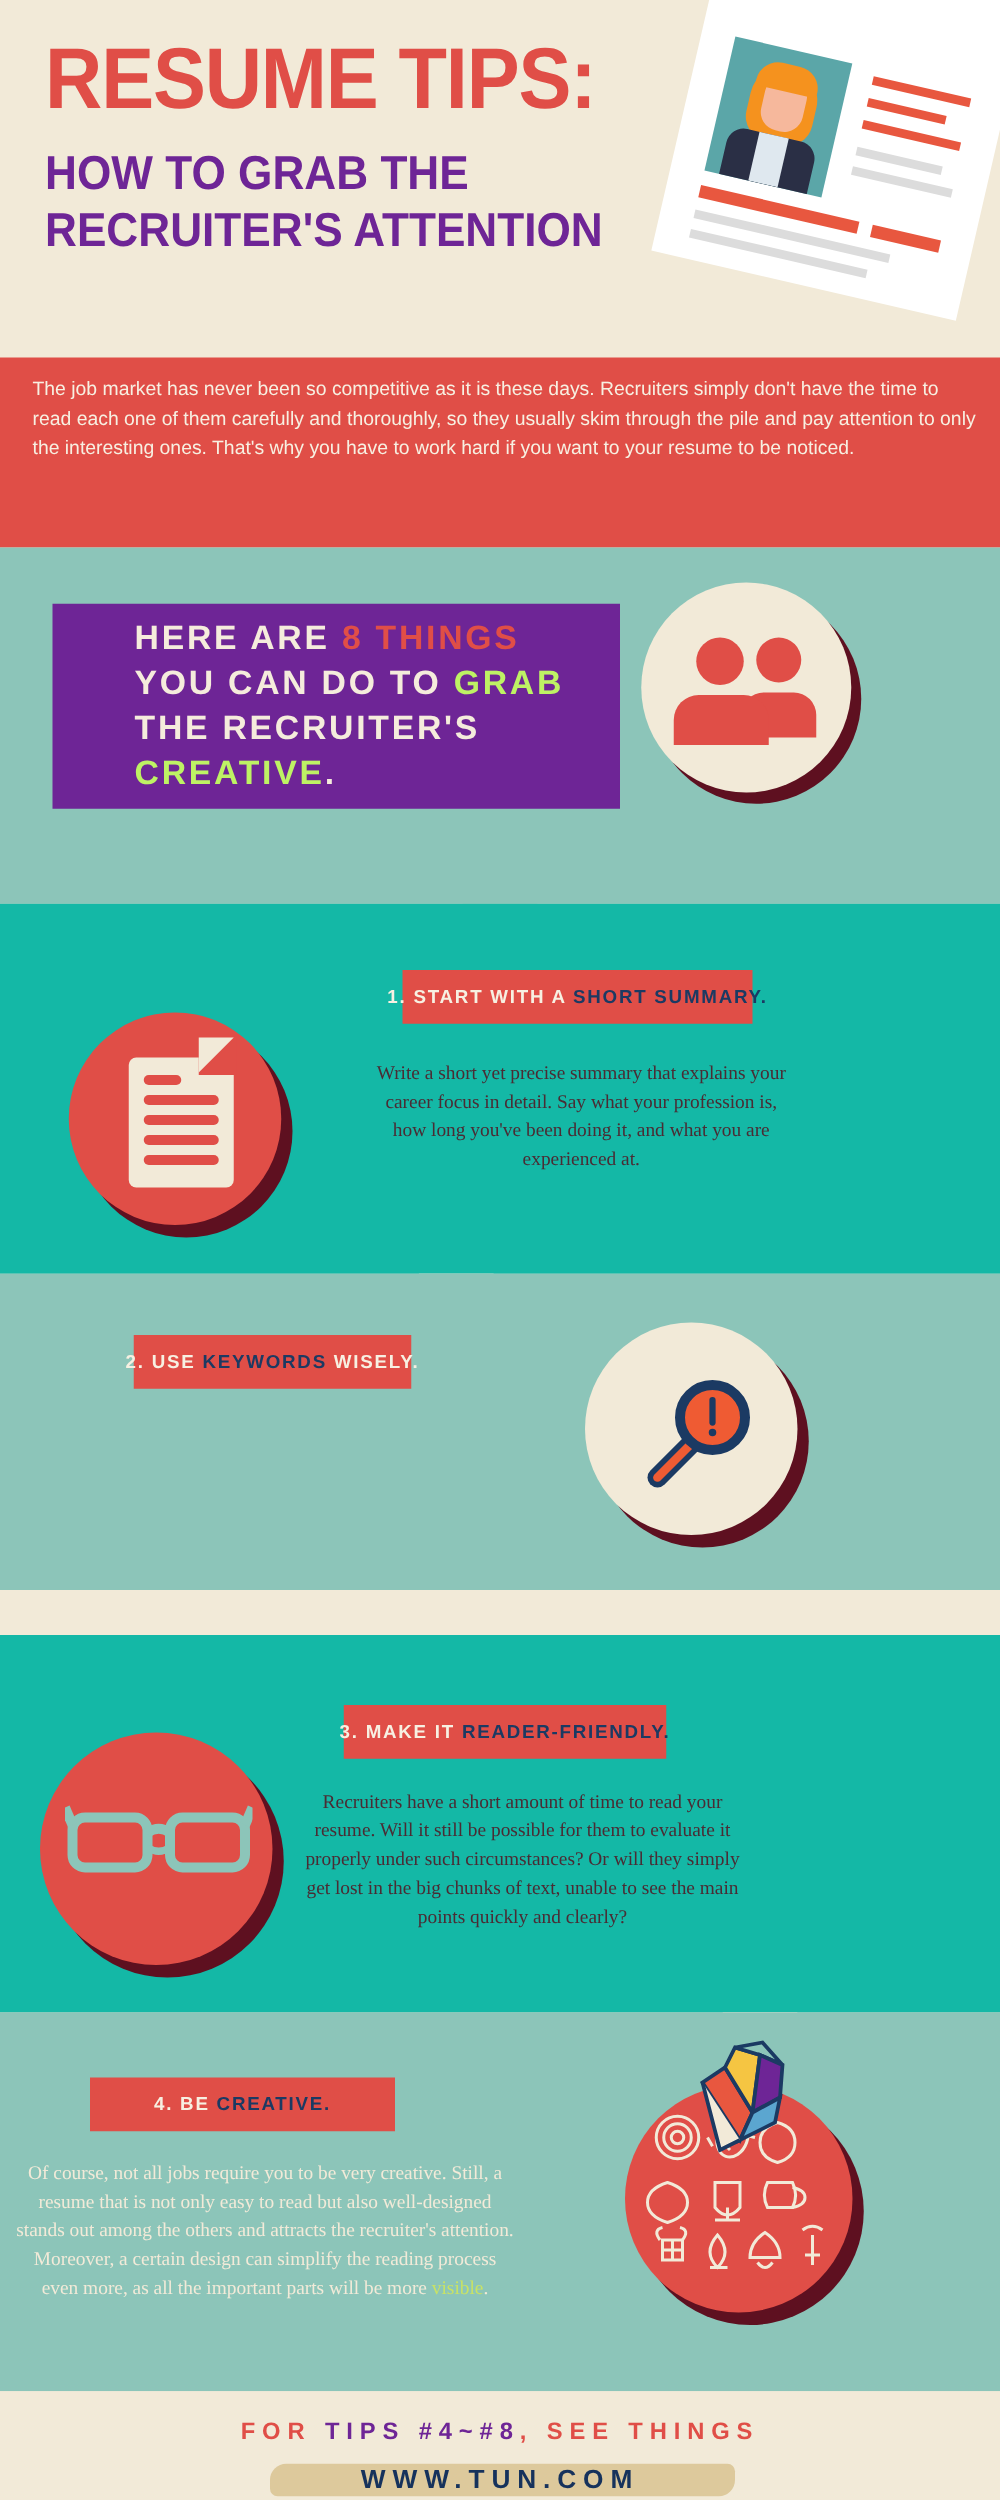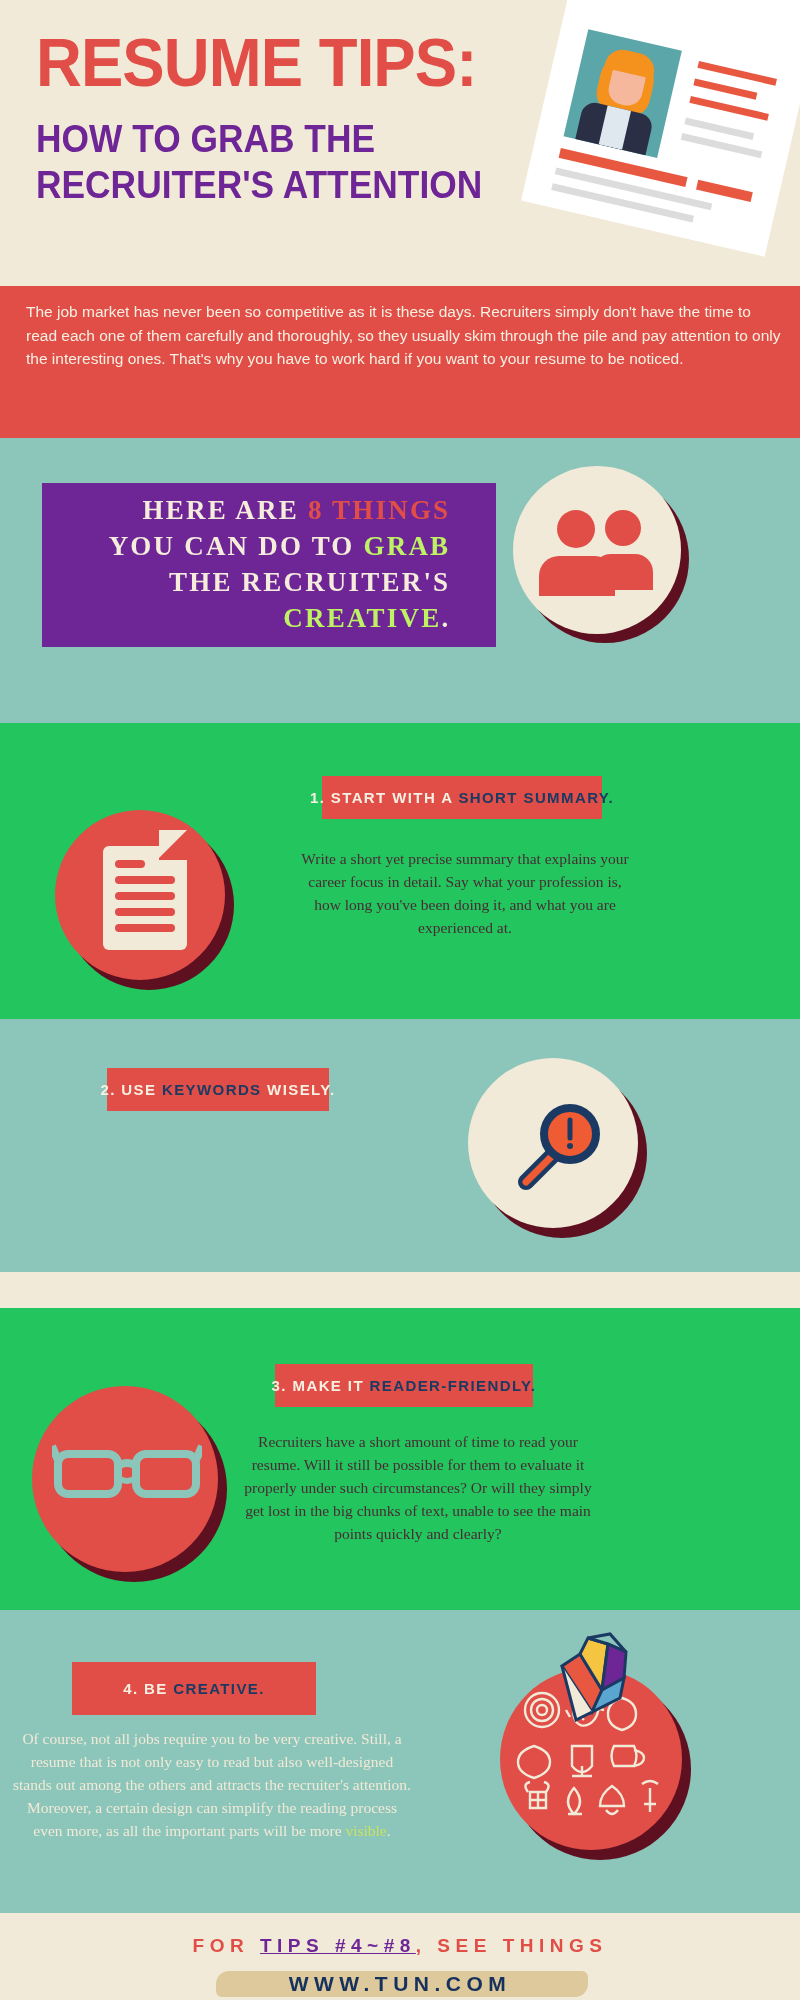--- a/index.html
+++ b/index.html
@@ -116,27 +116,27 @@
     border-right: 30px solid transparent;
     border-top: 30px solid #8cc5b9;
   }
   .purple-box {
     position: absolute; left: 42px; top: 45px;
     width: 454px; height: 164px;
     background: #6e2596;
     display: flex; align-items: center; justify-content: center;
   }
   .purple-text {
-    text-align: right;
+    text-align: left;
     font-size: 27px;
     font-weight: bold;
     letter-spacing: 2.2px;
     line-height: 1.33;
     color: #f5ecdc;
-    font-family: Liberation Serif, serif;
+    font-family: Liberation Sans, sans-serif;
     margin-left: 21px;
   }
   .hl-red { color: #e04e47; }
   .hl-yellow { color: #bef264; }
 
   .people-circle-wrap { position: absolute; left: 513px; top: 28px; width: 176px; height: 176px; }
   .people-shadow {
     position: absolute; left: 8px; top: 9px; width: 168px; height: 168px;
     border-radius: 50%; background: #5e1020;
   }
@@ -145,21 +145,21 @@
     border-radius: 50%; background: #f2ead8;
     overflow: hidden;
   }
   .pp-head-back { position: absolute; left: 92px; top: 44px; width: 36px; height: 36px; border-radius: 50%; background: #e04e47; }
   .pp-body-back { position: absolute; left: 80px; top: 88px; width: 60px; height: 36px; border-radius: 18px 18px 0 0; background: #e04e47; }
   .pp-head-front { position: absolute; left: 44px; top: 44px; width: 38px; height: 38px; border-radius: 50%; background: #e04e47; }
   .pp-body-front { position: absolute; left: 26px; top: 90px; width: 76px; height: 40px; border-radius: 20px 20px 0 0; background: #e04e47; }
 
   
   .sec { position: absolute; left: 0; width: 800px; }
-  .sec.cream { background: #22c55e; }
+  .sec.cream { background: #14b8a6; }
   .sec.teal { background: #8cc5b9; }
   .notch {
     position: absolute; width: 0; height: 0;
     border-left: 30px solid transparent;
     border-right: 30px solid transparent;
   }
 
   .tipbar {
     position: absolute;
     background: #e04e47;
@@ -210,21 +210,21 @@
   .creative-grid { position: absolute; left: 0; top: 0; width: 100%; height: 100%; }
 
   
   .footer { position: absolute; left: 0; top: 1913px; width: 800px; height: 87px; background: #f2ead8; }
   .footer-line1 {
     position: absolute; left: 0; top: 22px; width: 800px;
     text-align: center; font-size: 19px; font-weight: bold; letter-spacing: 5.5px;
     color: #e04e47;
     font-family: "Liberation Sans Narrow", "Liberation Sans", sans-serif;
   }
-  .hl-purple { color: #6e2596; text-decoration: underline; }
+  .hl-purple { color: #6e2596; }
   .footer-swash {
     position: absolute; left: 216px; top: 58px; width: 372px; height: 26px;
     background: #ddc99c; border-radius: 13px 6px 13px 6px;
   }
   .footer-line2 {
     position: absolute; left: 0; top: 59px; width: 800px;
     text-align: center; font-size: 21px; font-weight: bold; letter-spacing: 5.5px;
     color: #16325c;
     font-family: "Liberation Sans Narrow", "Liberation Sans", sans-serif;
   }
@@ -350,21 +350,21 @@
       <div class="tipbar-text">
         <span>3.</span>
         <span>MAKE IT </span><span class="hl-navy">READER-FRIENDLY.</span>
       </div>
     </div>
     <div class="tipbody dark" style="left:236px;top:123px;width:364px;">Recruiters have a short amount of time to read your resume. Will it still be possible for them to evaluate it properly under such circumstances? Or will they simply get lost in the big chunks of text, unable to see the main points quickly and clearly?</div>
   </div>
   <div class="notch" style="left:578px;top:1610px;border-top:32px solid #f2ead8;"></div>
 
   <div class="sec teal" style="top:1610px;height:303px;">
-    <div class="tipbar" style="left:72px;top:52px;width:244px;height:53px;">
+    <div class="tipbar" style="left:72px;top:52px;width:244px;height:43px;">
       <div class="tipbar-text">
         <span>4.</span>
         <span>BE </span><span class="hl-navy">CREATIVE.</span>
       </div>
     </div>
     <div class="tipbody light" style="left:12px;top:118px;width:400px;"><span>Of course, not all jobs require you to be very creative. Still, a resume that is not only easy to read but also well-designed stands out among the others and attracts the recruiter's attention. Moreover, a certain design can simplify the reading process even more, as all the important parts will be more </span><span style="color:#c9e265;">visible</span><span>.</span></div>
 
     <div class="icon-circle-wrap" style="left:500px;top:58px;width:190px;height:190px;">
       <div class="ic-shadow" style="width:182px;height:182px;"></div>
       <div class="ic-main" style="width:182px;height:182px;background:#e04e47;">

